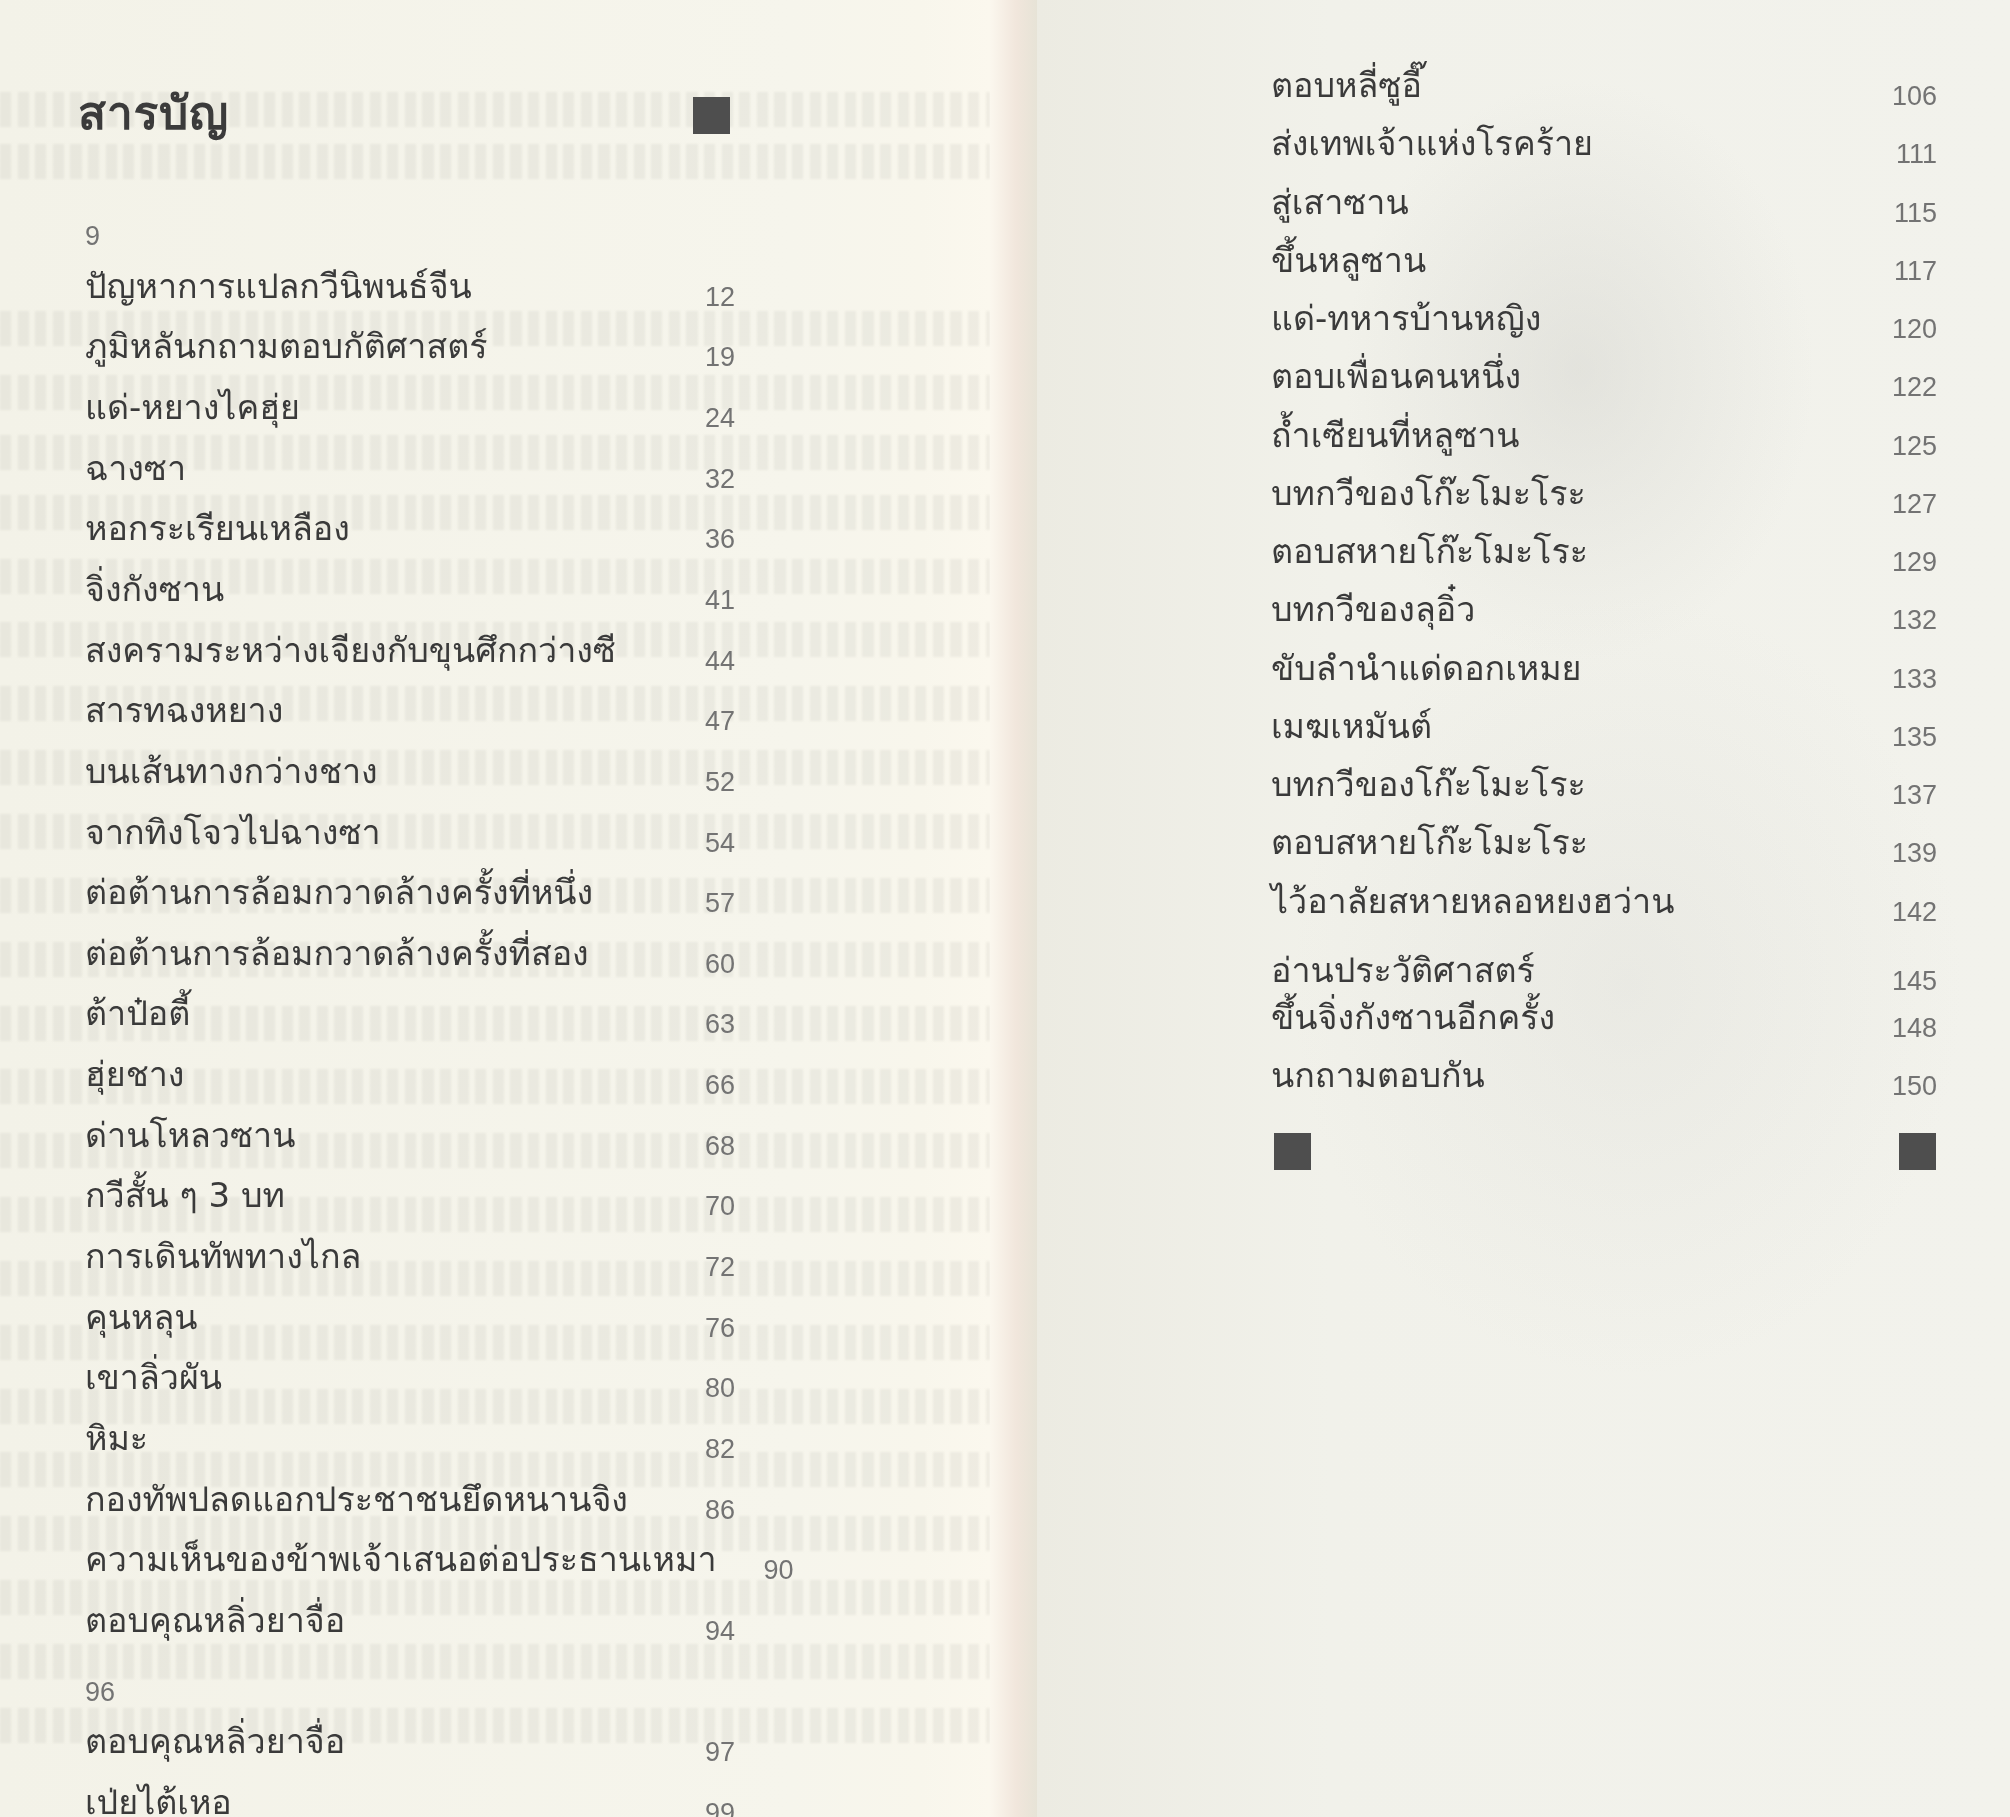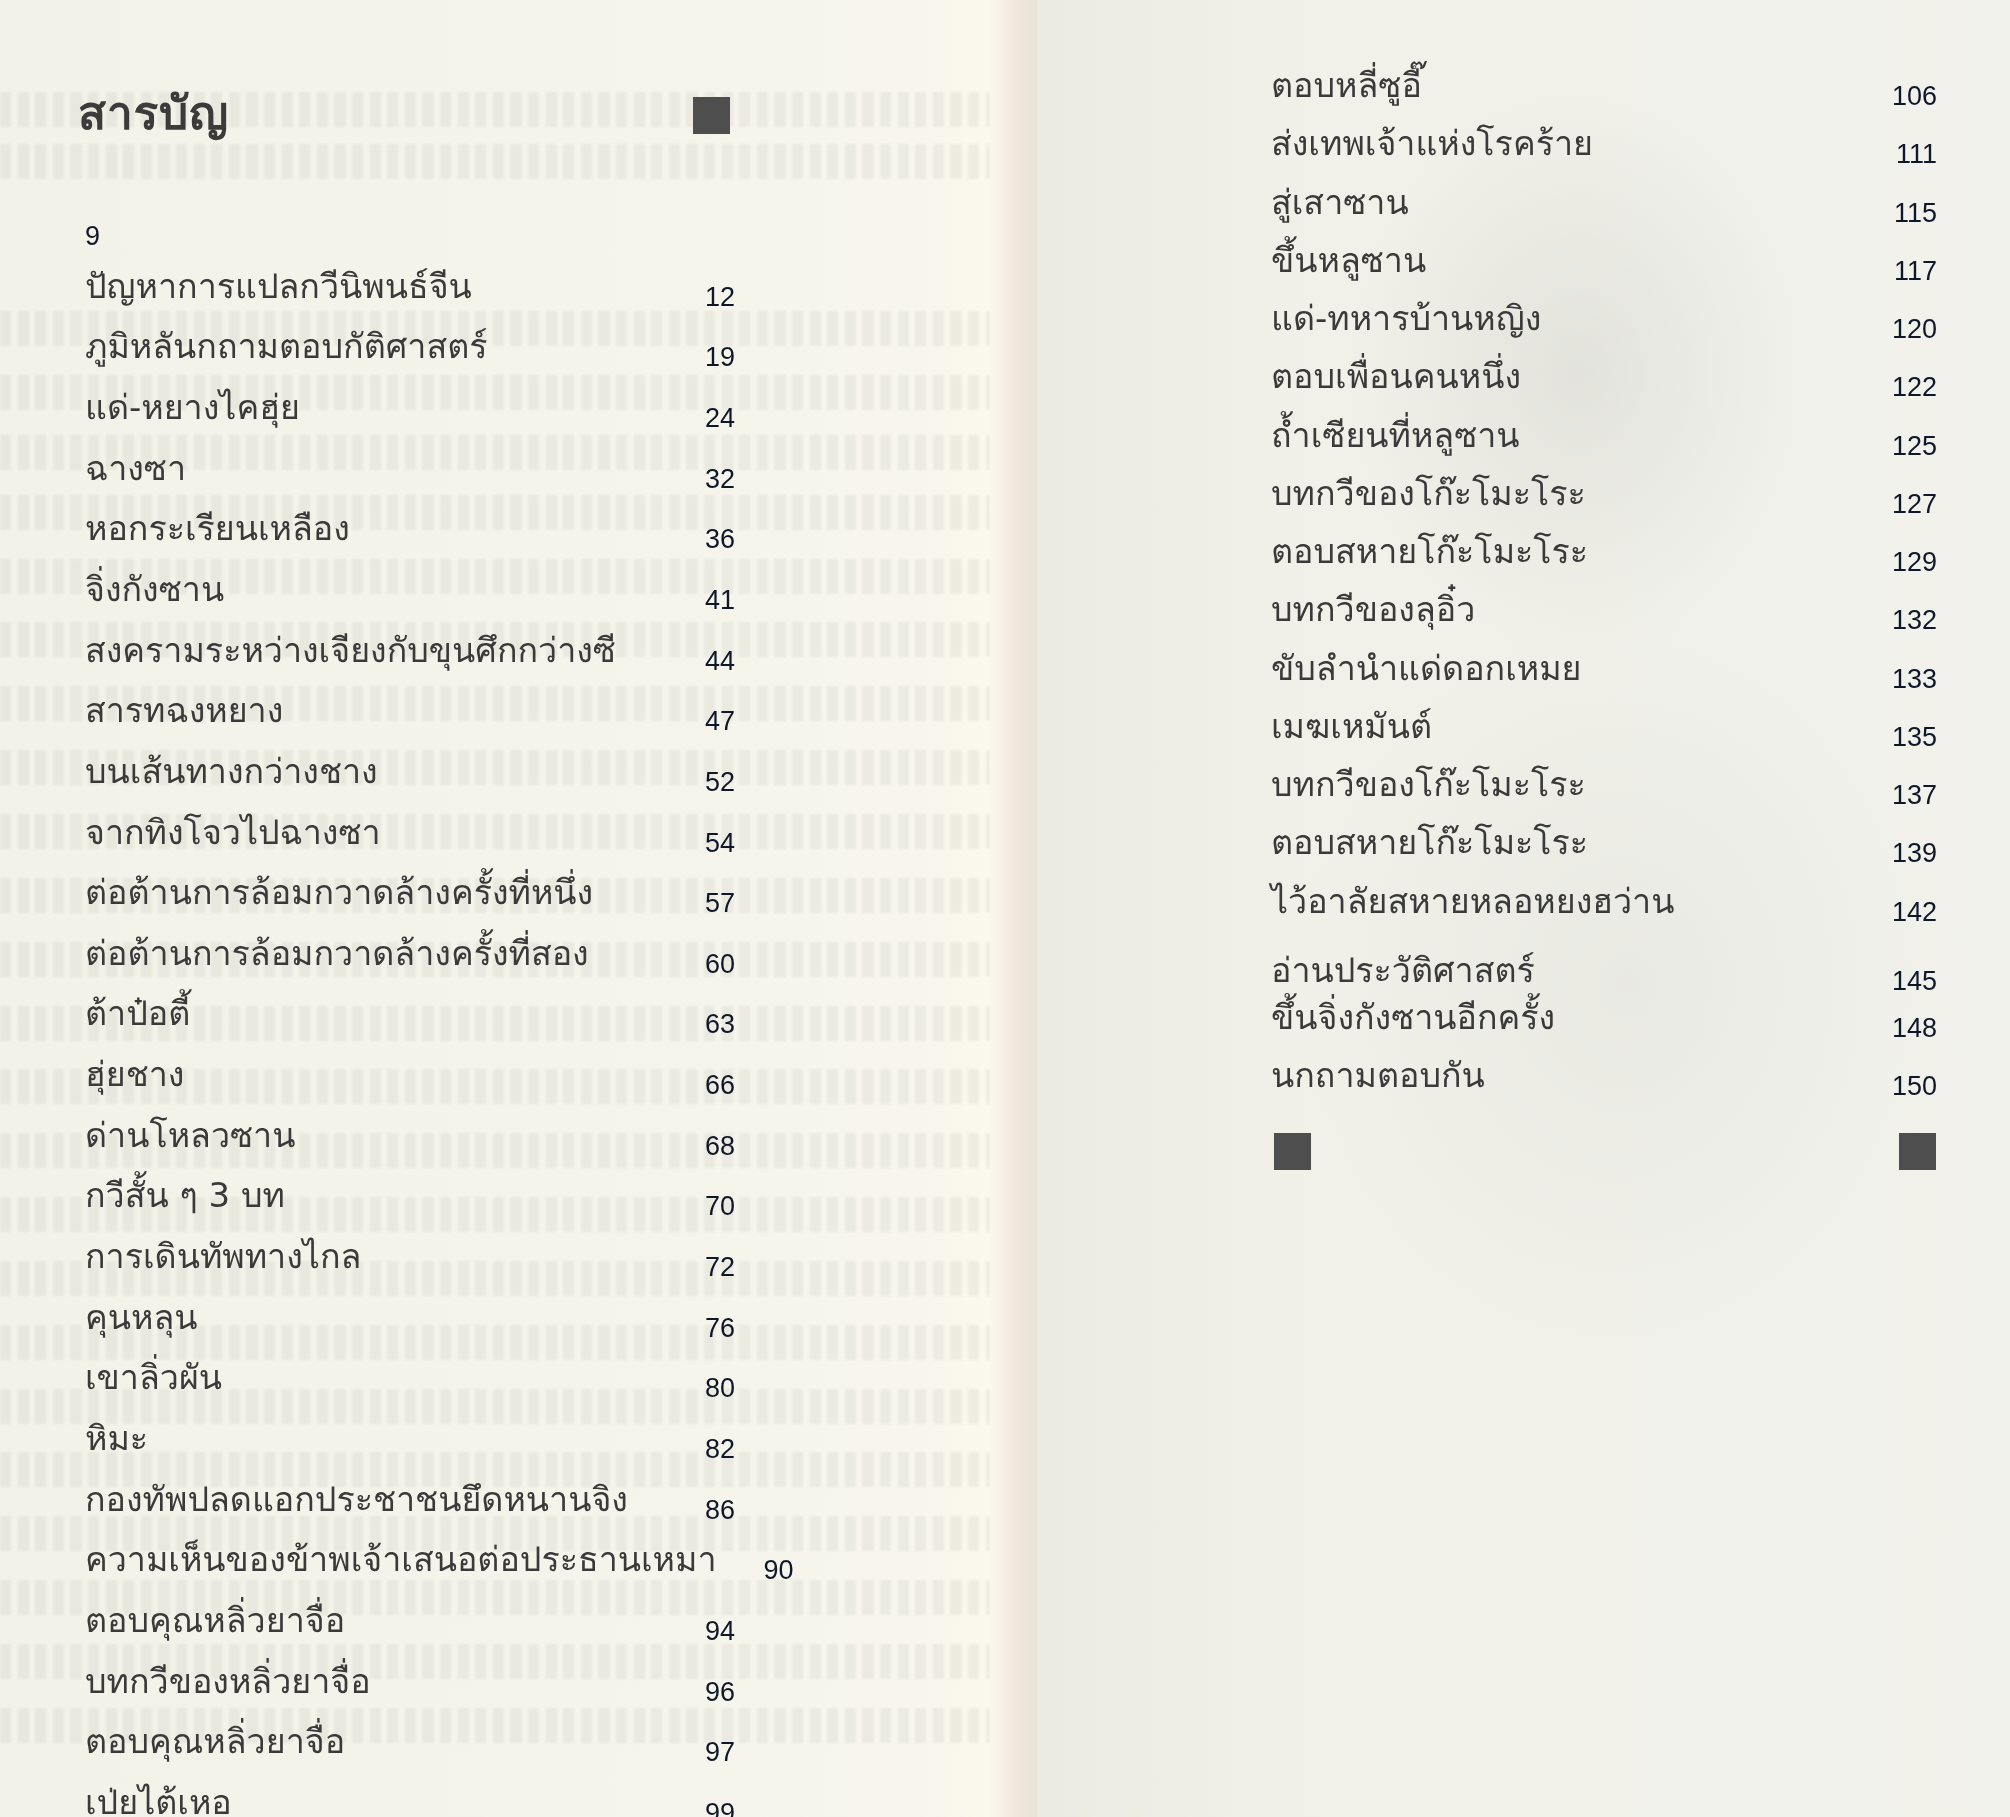--- a/index.html
+++ b/index.html
@@ -38,21 +38,21 @@
   }
   .square {
     position: absolute; width: 37px; height: 37px; background: #4e4e4e;
   }
   .toc { position: absolute; margin: 0; padding: 0; list-style: none; }
   .toc li {
     position: absolute; left: 0; right: 0; height: 56px;
     display: flex; justify-content: space-between; align-items: flex-end; gap: 47px;
   }
   .toc .label { font-size: 34px; color: #3a3a3a; white-space: nowrap; }
-  .toc .num { font-size: 27px; color: #0f172a; font-family: "Liberation Sans", sans-serif; }
+  .toc .num { font-size: 27px; color: #737373; font-family: "Liberation Sans", sans-serif; }
   .toc-left { left: 85px; width: 650px; top: 196px; }
   .toc-right { left: 1271px; width: 666px; top: 56px; }
 </style>
 </head>
 <body>
 
 <div class="page-left">
   <div class="bleed" style="top:92px"></div>
   <div class="bleed" style="top:144px"></div>
   <div class="bleed" style="top:311px"></div>
@@ -176,21 +176,20 @@
     </li>
   <li style="top:1334px">
       <span class="label">ความเห็นของข้าพเจ้าเสนอต่อประธานเหมา</span>
       <span class="num">90</span>
     </li>
   <li style="top:1395px">
       <span class="label">ตอบคุณหลิ่วยาจื่อ</span>
       <span class="num">94</span>
     </li>
   <li style="top:1456px">
-      <span class="label">บทกวีของหลิ่วยาจื่อ</span>
       <span class="num">96</span>
     </li>
   <li style="top:1516px">
       <span class="label">ตอบคุณหลิ่วยาจื่อ</span>
       <span class="num">97</span>
     </li>
   <li style="top:1577px">
       <span class="label">เป่ยไต้เหอ</span>
       <span class="num">99</span>
     </li>

